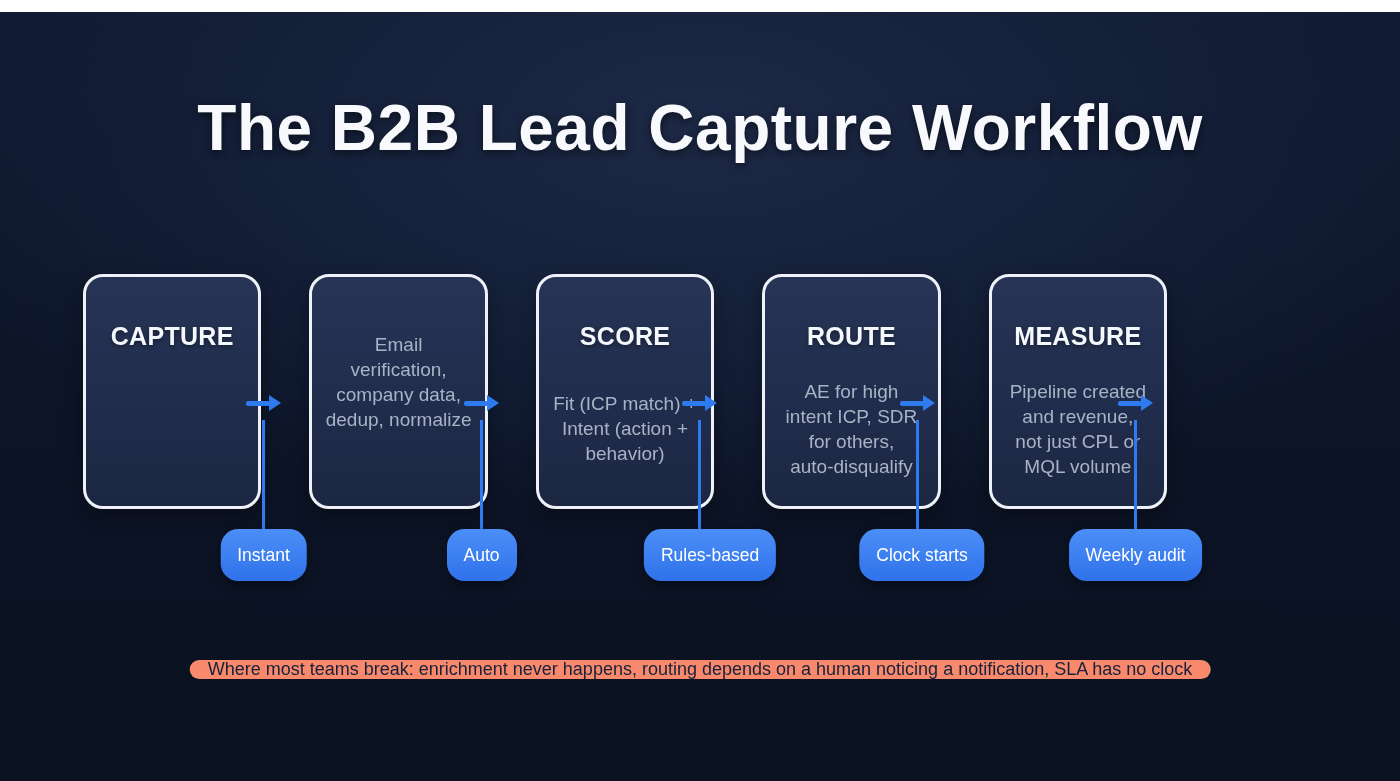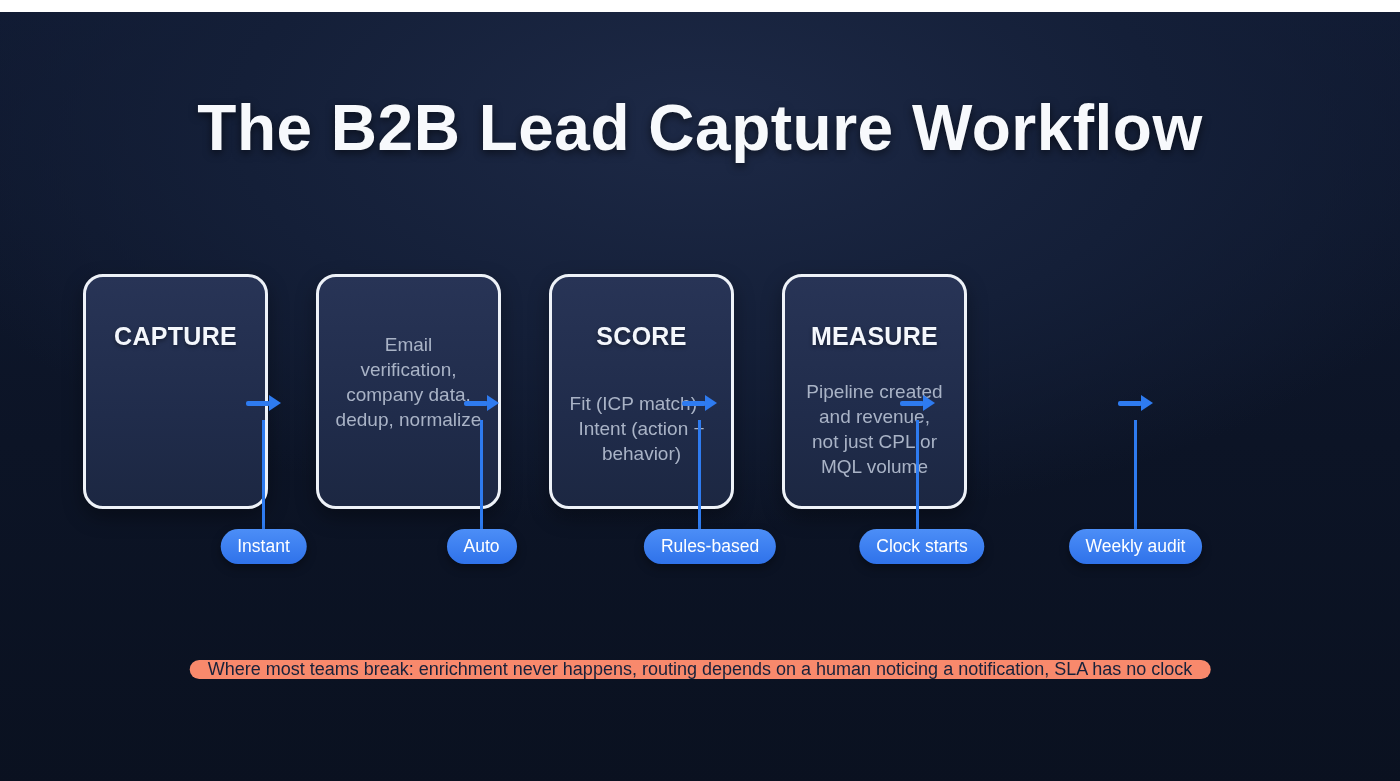--- a/index.html
+++ b/index.html
@@ -121,21 +121,21 @@
     top: 408px;
     width: 3px;
     height: 112px;
     background: var(--accent);
   }
 
   .connector-pill {
     position: absolute;
     top: 517px;
     transform: translateX(-50%);
-    height: 35px;
+    height: 52px;
     padding: 11px 17px;
     border-radius: 17.5px;
     background: linear-gradient(180deg, var(--pill-blue-top) 0%, var(--pill-blue-bottom) 100%);
     color: #ffffff;
     font-size: 17.5px;
     display: flex;
     align-items: center;
     justify-content: center;
     white-space: nowrap;
     box-shadow: 0 4px 10px rgba(0,0,0,0.35);
@@ -176,20 +176,27 @@
 company data,
 dedup, normalize</div>
     </div>
     <div class="step">
       <div class="step-title">SCORE</div>
       <div class="step-desc">Fit (ICP match) +
 Intent (action +
 behavior)</div>
     </div>
     <div class="step">
+      <div class="step-title">ROUTE</div>
+      <div class="step-desc">AE for high
+intent ICP, SDR
+for others,
+auto-disqualify</div>
+    </div>
+    <div class="step">
       <div class="step-title">MEASURE</div>
       <div class="step-desc">Pipeline created
 and revenue,
 not just CPL or
 MQL volume</div>
     </div>
   </div>
 
   <div class="arrow" style="left:246px">
     <span class="arrow-line"></span>

